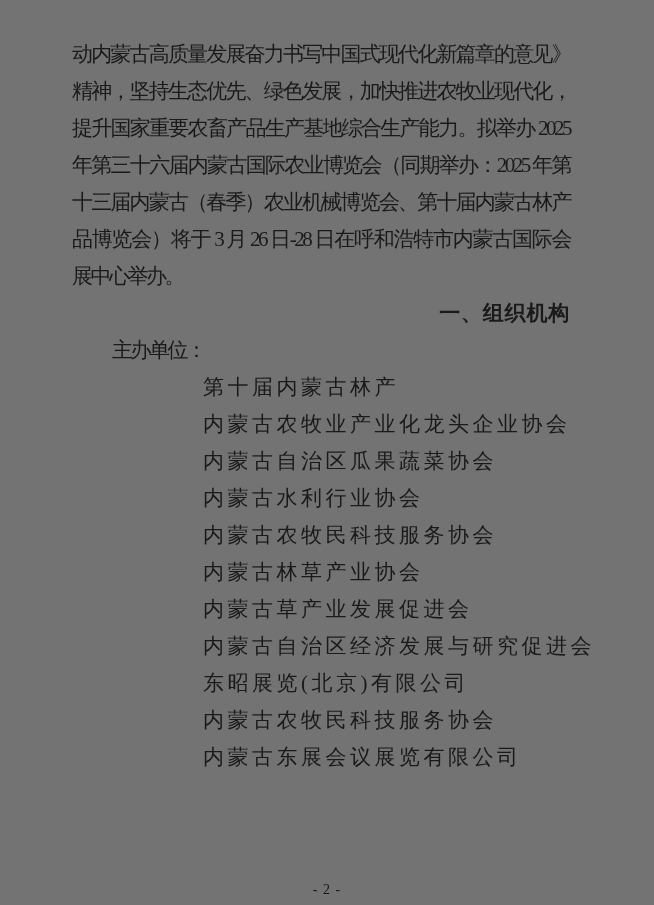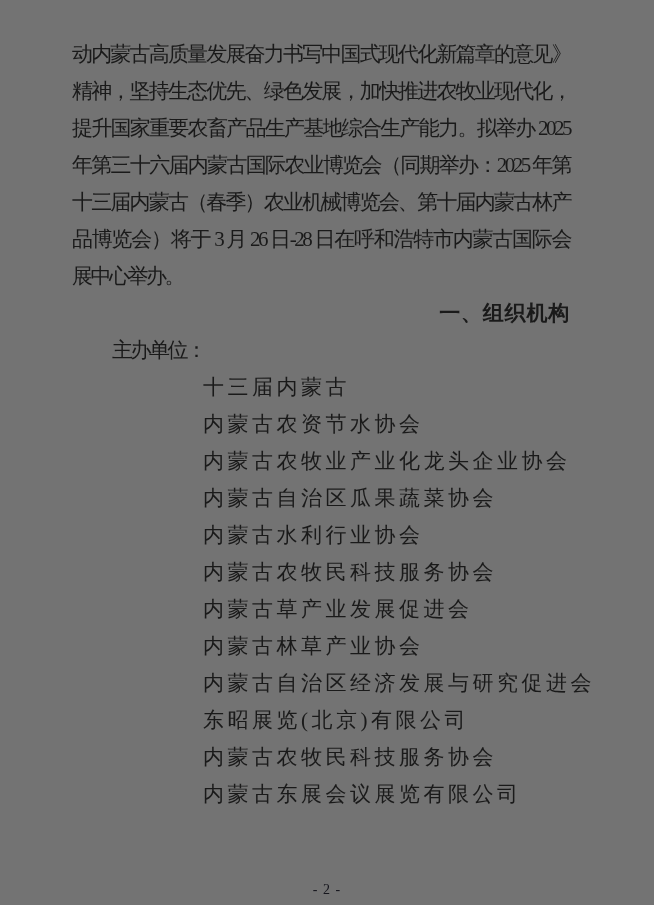--- a/index.html
+++ b/index.html
@@ -78,49 +78,45 @@
     <p class="body-line just">品博览会）将于 3 月 26 日-28 日在呼和浩特市内蒙古国际会</p>
     <p class="body-line">展中心举办。</p>
 
     <h2 class="section-heading">一、组织机构</h2>
 
     <div class="org-row">
       <span class="org-label">主办单位：</span>
     </div>
     <div class="org-row">
       <span class="org-label"></span>
-      <span class="org-value">十三届内蒙古</span>
-    </div>
-    <div class="org-row">
-      <span class="org-label"></span>
-      <span class="org-value">内蒙古农资节水协会</span>
+      <span class="org-value">第十届内蒙古林产</span>
     </div>
     <div class="org-row">
       <span class="org-label"></span>
       <span class="org-value">内蒙古农牧业产业化龙头企业协会</span>
     </div>
     <div class="org-row">
       <span class="org-label"></span>
       <span class="org-value">内蒙古自治区瓜果蔬菜协会</span>
     </div>
     <div class="org-row">
       <span class="org-label"></span>
       <span class="org-value">内蒙古水利行业协会</span>
     </div>
     <div class="org-row">
       <span class="org-label"></span>
       <span class="org-value">内蒙古农牧民科技服务协会</span>
     </div>
     <div class="org-row">
       <span class="org-label"></span>
-      <span class="org-value">内蒙古草产业发展促进会</span>
+      <span class="org-value">内蒙古林草产业协会</span>
     </div>
     <div class="org-row">
       <span class="org-label"></span>
-      <span class="org-value">内蒙古林草产业协会</span>
+      <span class="org-value">内蒙古草产业发展促进会</span>
     </div>
     <div class="org-row">
       <span class="org-label"></span>
       <span class="org-value">内蒙古自治区经济发展与研究促进会</span>
     </div>
     <div class="org-row">
       <span class="org-label"></span>
       <span class="org-value">东昭展览(北京)有限公司</span>
     </div>
     <div class="org-row">

